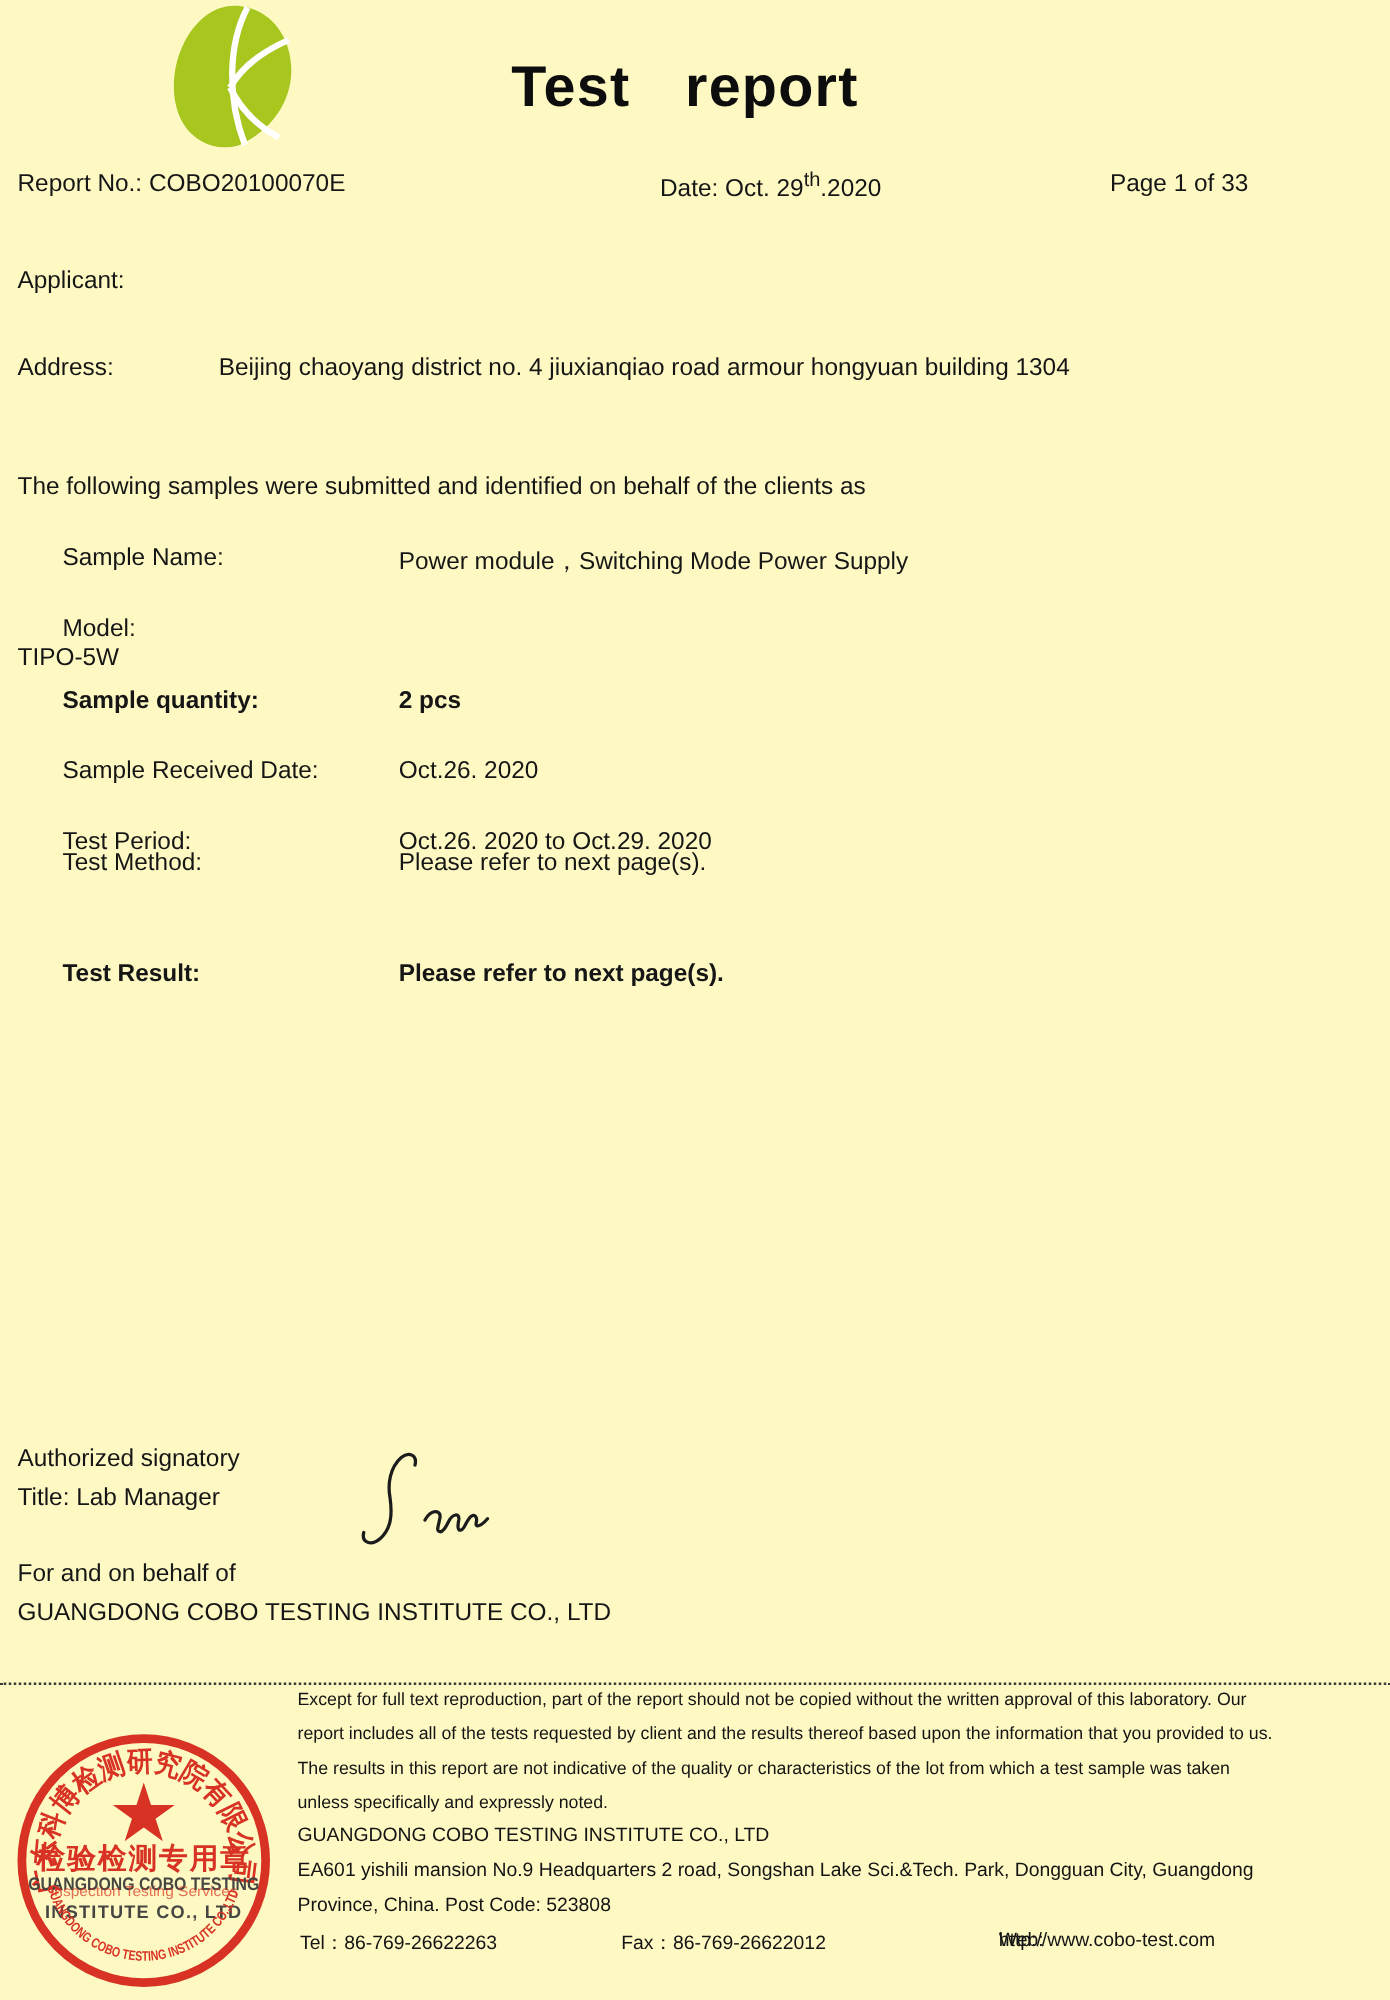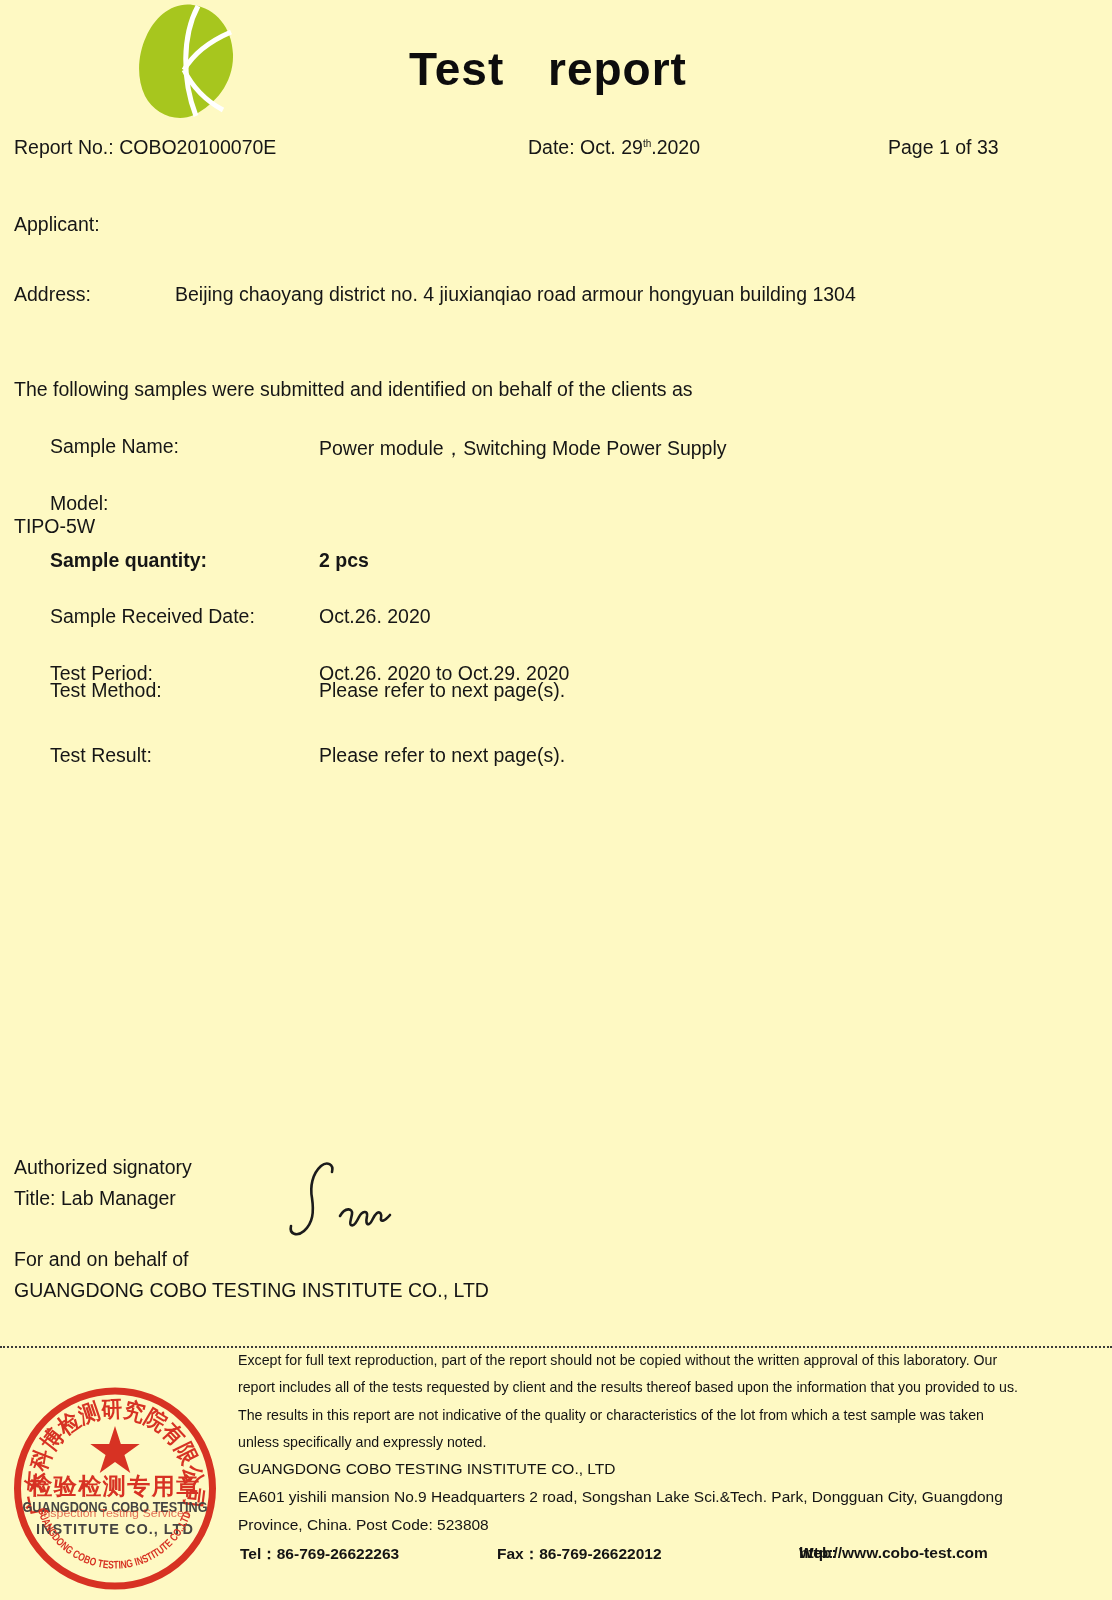--- a/index.html
+++ b/index.html
@@ -18,34 +18,34 @@
     text-align:center;
     font-size:46px;font-weight:bold;color:#0d0d0d;
     word-spacing:30px;letter-spacing:1px;
     transform:translateX(-8px);
   }
   .meta{top:136px;left:0;width:100%;font-size:19.5px;}
   .meta .grp{position:absolute;white-space:nowrap;}
   .meta .g-report{left:14px;}
   .meta .g-date{left:528px;}
   .meta .g-page{left:888px;}
-  sup{font-size:10px;}
+  sup{font-size:16px;}
   .row{position:absolute;left:14px;display:flex;font-size:19.5px;white-space:nowrap;}
   .row .lbl{flex:none;}
   .row.w1 .lbl{width:161px;}
   .row.w2 .lbl{width:269px;margin-left:36px;}
   .plain{position:absolute;left:14px;font-size:19.5px;white-space:nowrap;}
   .divider{
     top:1346px;left:0;width:1112px;height:0;
     border-top:2px dotted #3a3a3a;
   }
   .foot{position:absolute;left:238px;white-space:nowrap;color:#141414;}
   .foot.small{font-size:14.2px;}
   .foot.big{font-size:15.5px;}
-  .telrow span{position:absolute;top:0;white-space:nowrap;font-weight:bold;}
+  .telrow span{position:absolute;top:0;white-space:nowrap;}
   .telrow .t-tel{left:2px;}
   .telrow .t-fax{left:259px;}
   .telrow .t-web{left:561px;}
   a.weblink{color:#141414;text-decoration:none;}
   svg{display:block;}
 </style>
 </head>
 <body>
 
 <div class="page">
@@ -96,21 +96,21 @@
     <span>Oct.26. 2020</span>
   </div>
   <div class="row w2" style="top:662px;">
     <span class="lbl">Test Period:</span>
     <span>Oct.26. 2020 to Oct.29. 2020</span>
   </div>
   <div class="row w2" style="top:679px;">
     <span class="lbl">Test Method:</span>
     <span>Please refer to next page(s).</span>
   </div>
-  <div class="row w2" style="top:744px;">
+  <div class="row w2" style="top:768px;font-weight:bold;">
     <span class="lbl">Test Result:</span>
     <span>Please refer to next page(s).</span>
   </div>
 
   <div class="plain" style="top:1156px;">Authorized signatory</div>
   <div class="plain" style="top:1187px;">Title: Lab Manager</div>
 
   <svg class="abs" style="left:285px;top:1160px;" width="115" height="90" viewBox="0 0 115 90">
     <g fill="none" stroke="#1c1c1c" stroke-width="2.6" stroke-linecap="round">
       <path d="M 47 12 C 49 4 42 1 36 6 C 27 14 25 27 27 38 C 29 52 28 63 19 71 C 12 77 4 74 6 66"></path>

